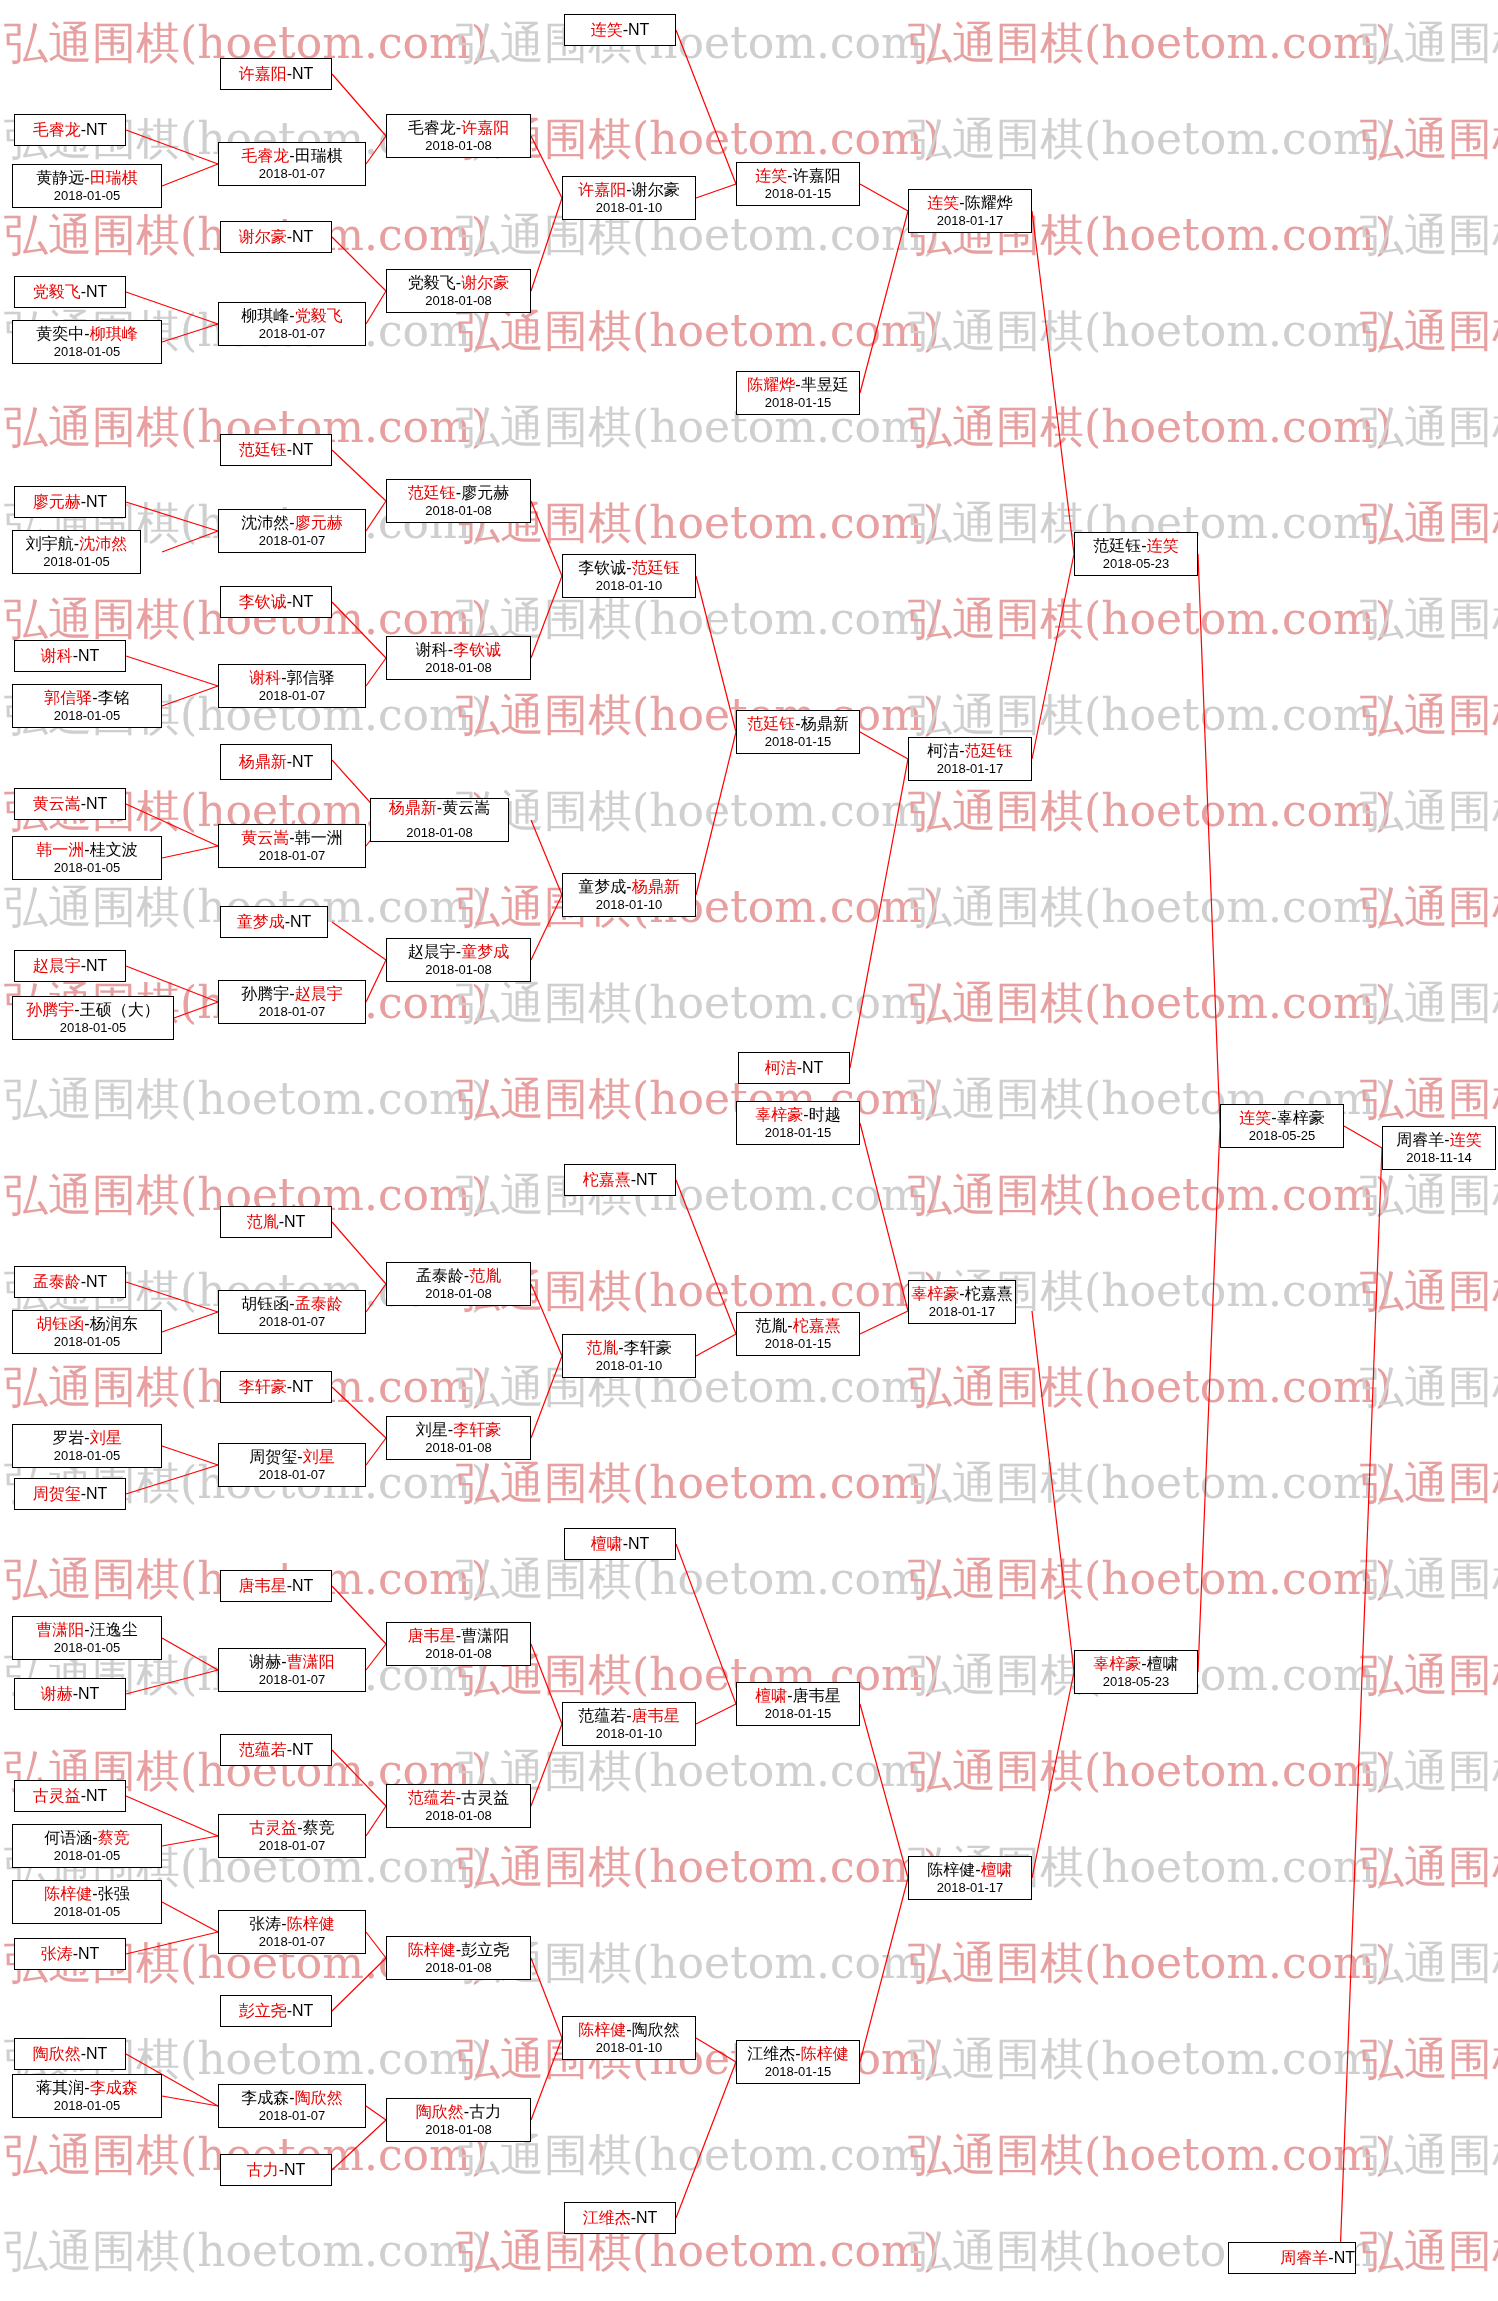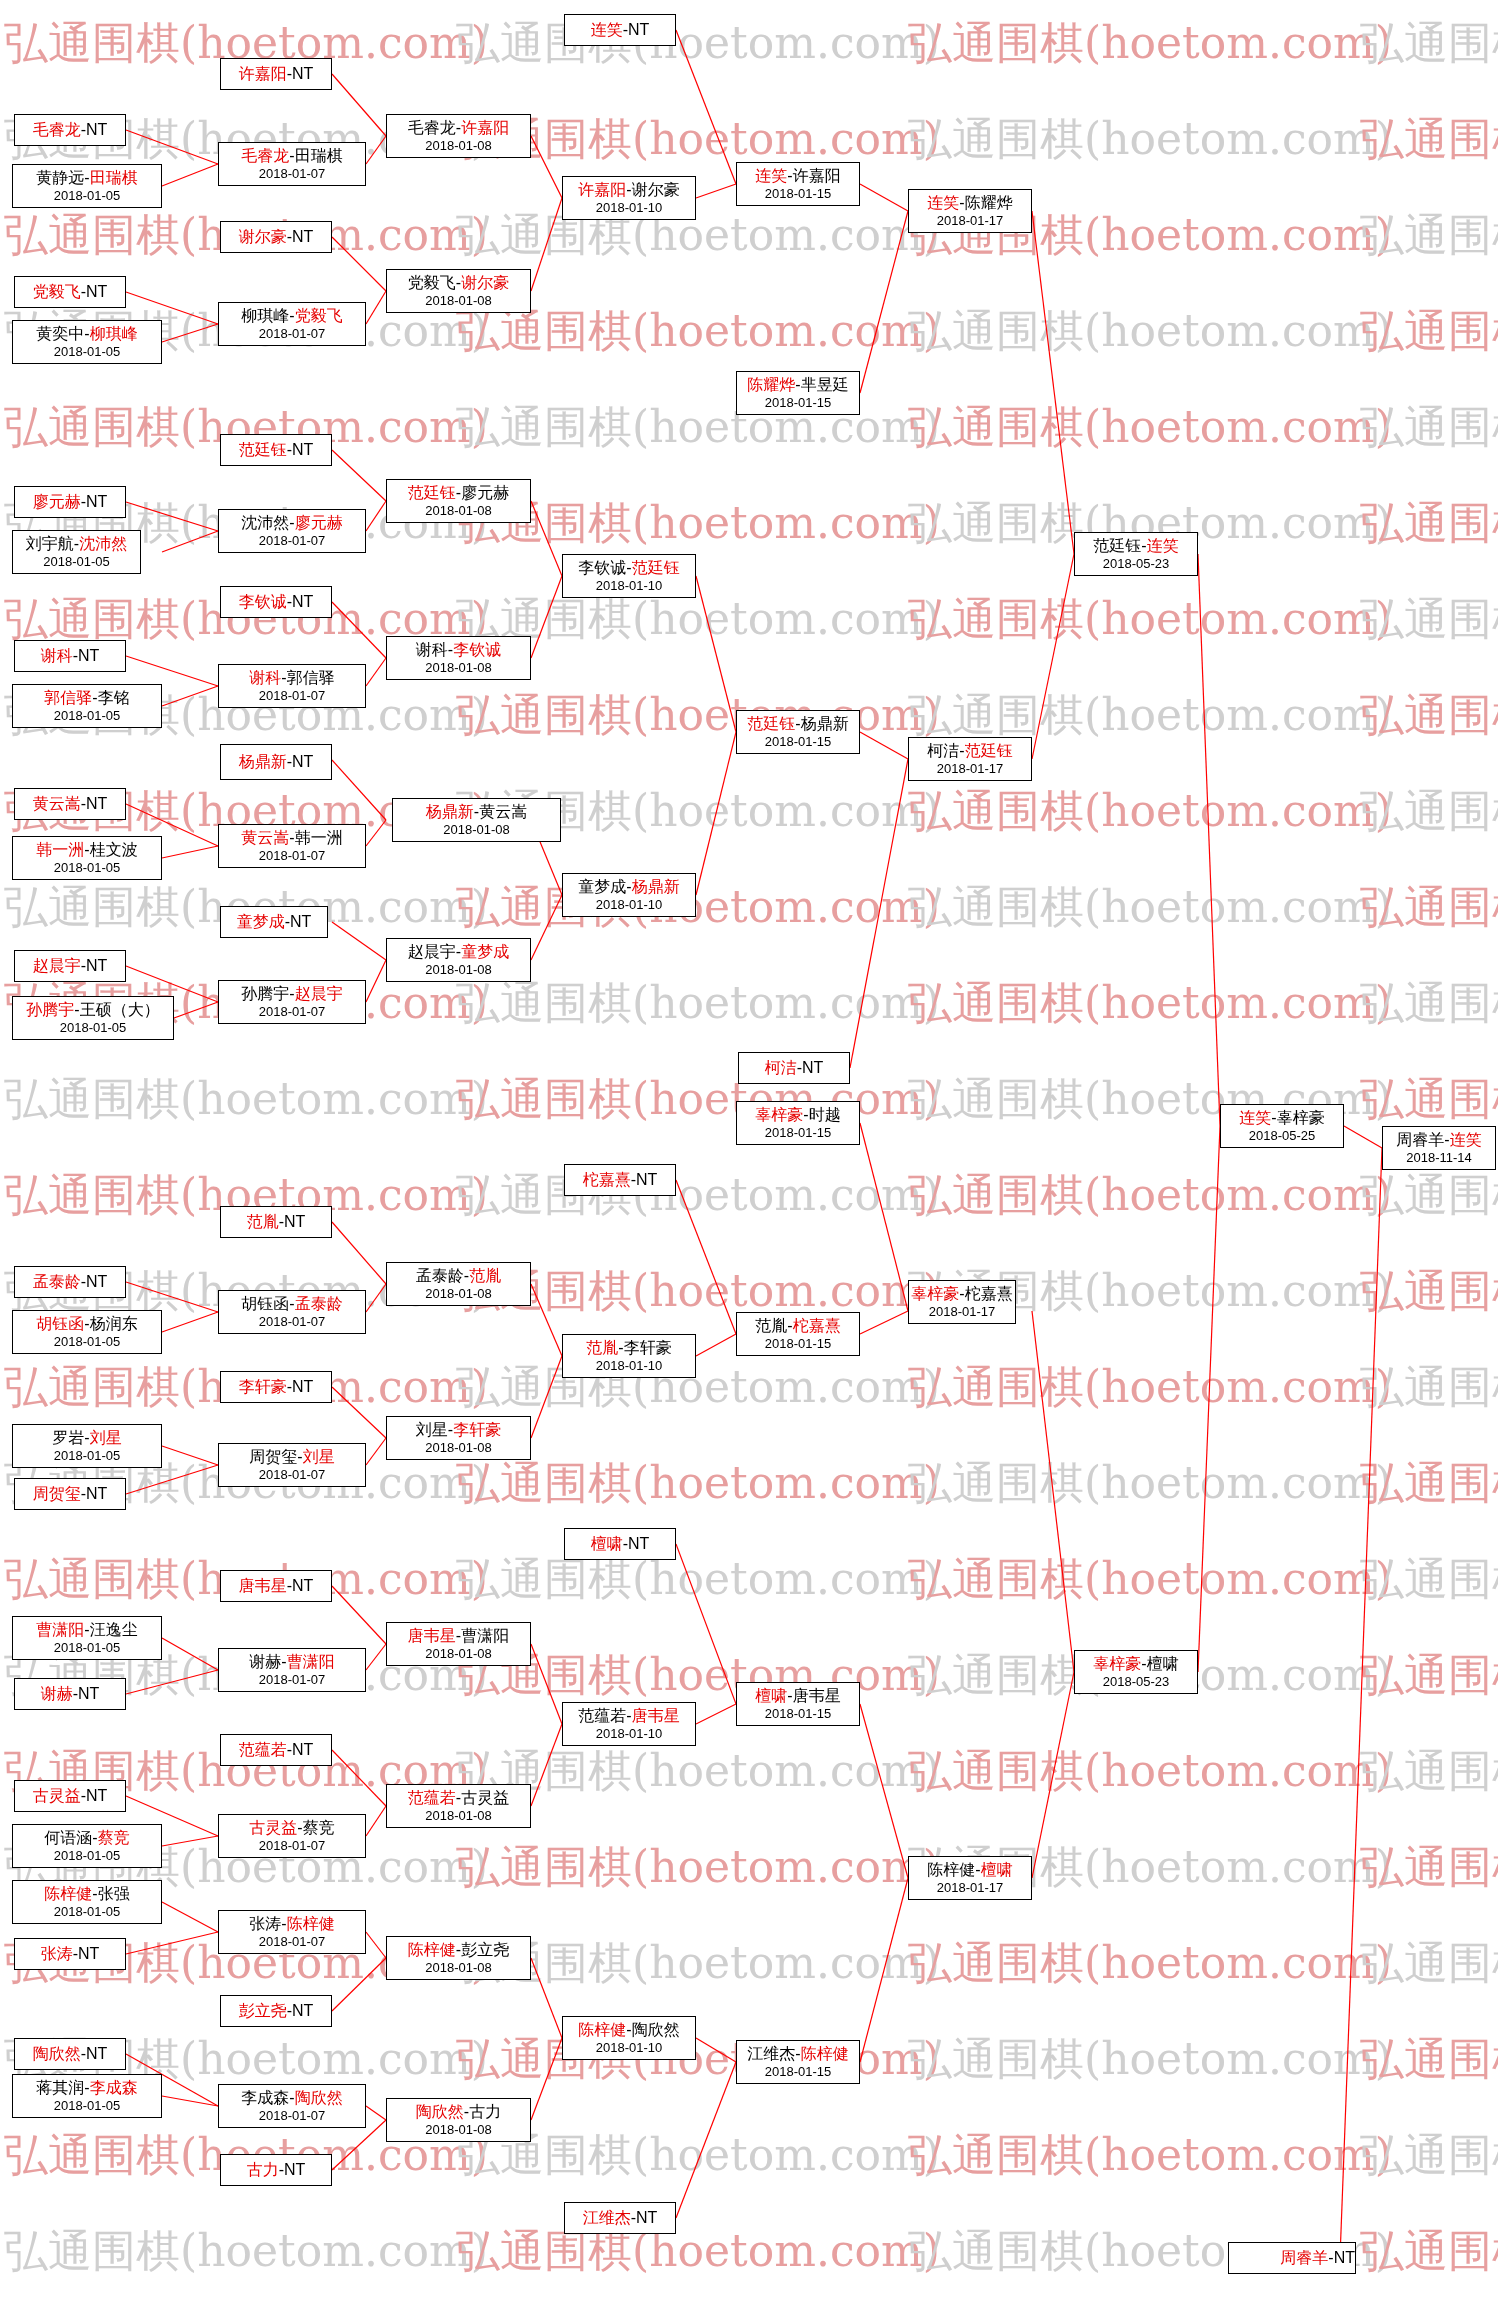--- a/index.html
+++ b/index.html
@@ -389,21 +389,21 @@
       <div class="l2">2018-01-08</div>
     </div>
     <div class="node" style="left: 386px; top: 479px; width: 145px; height: 44px;">
       <div class="l1"><span class="win">范廷钰</span><span>-</span><span>廖元赫</span></div>
       <div class="l2">2018-01-08</div>
     </div>
     <div class="node" style="left: 386px; top: 636px; width: 145px; height: 44px;">
       <div class="l1"><span>谢科</span><span>-</span><span class="win">李钦诚</span></div>
       <div class="l2">2018-01-08</div>
     </div>
-    <div class="node" style="left: 392px; top: 798px; width: 169px; height: 44px;">
+    <div class="node" style="left: 370px; top: 798px; width: 139px; height: 44px; justify-content: space-between;">
       <div class="l1"><span class="win">杨鼎新</span><span>-</span><span>黄云嵩</span></div>
       <div class="l2">2018-01-08</div>
     </div>
     <div class="node" style="left: 386px; top: 938px; width: 145px; height: 44px;">
       <div class="l1"><span>赵晨宇</span><span>-</span><span class="win">童梦成</span></div>
       <div class="l2">2018-01-08</div>
     </div>
     <div class="node" style="left: 386px; top: 1262px; width: 145px; height: 44px;">
       <div class="l1"><span>孟泰龄</span><span>-</span><span class="win">范胤</span></div>
       <div class="l2">2018-01-08</div>

